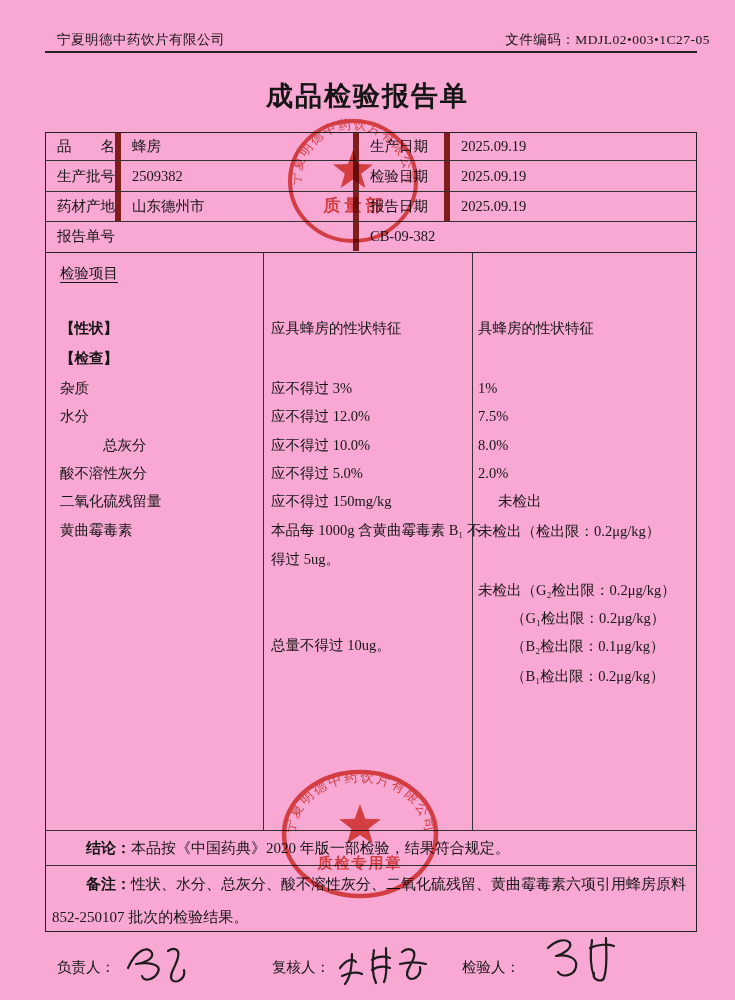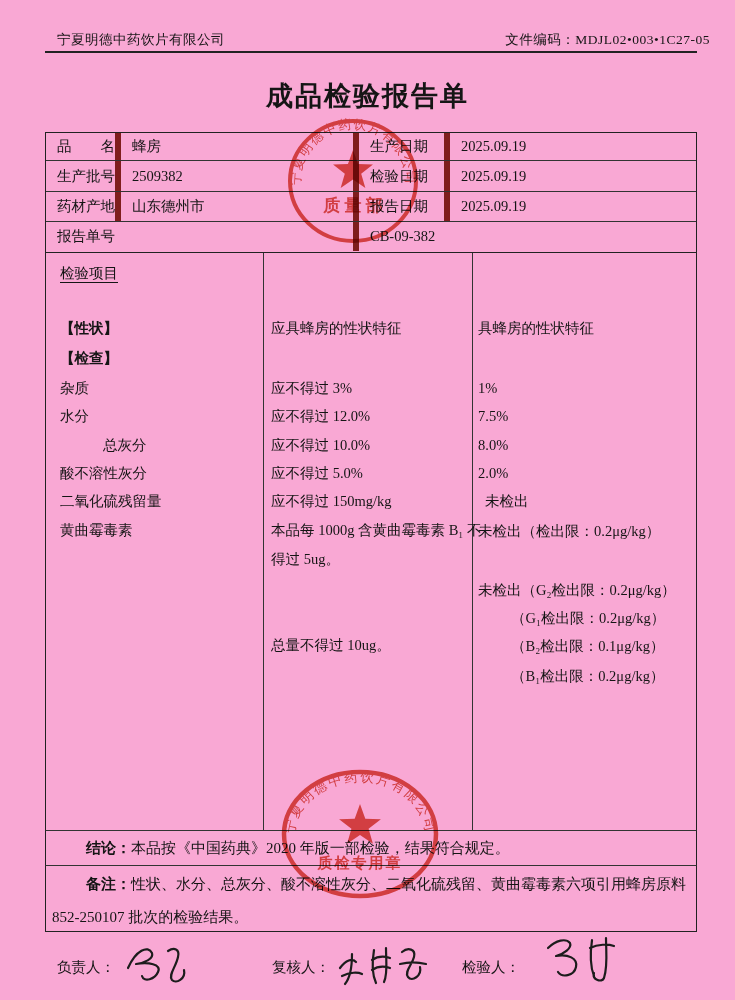--- a/index.html
+++ b/index.html
@@ -110,21 +110,21 @@
     <div class="mline" style="left:225px;top:240px;">应不得过 150mg/kg</div>
     <div class="mline" style="left:225px;top:269px;">本品每 1000g 含黄曲霉毒素 B₁ 不</div>
     <div class="mline" style="left:225px;top:298px;">得过 5ug。</div>
     <div class="mline" style="left:225px;top:384px;">总量不得过 10ug。</div>
 
     <div class="mline" style="left:432px;top:67px;">具蜂房的性状特征</div>
     <div class="mline" style="left:432px;top:127px;">1%</div>
     <div class="mline" style="left:432px;top:155px;">7.5%</div>
     <div class="mline" style="left:432px;top:184px;">8.0%</div>
     <div class="mline" style="left:432px;top:212px;">2.0%</div>
-    <div class="mline" style="left:439px;top:240px;">未检出</div>
+    <div class="mline" style="left:452px;top:240px;">未检出</div>
     <div class="mline" style="left:432px;top:270px;">未检出（检出限：0.2μg/kg）</div>
     <div class="mline" style="left:432px;top:329px;">未检出（G₂检出限：0.2μg/kg）</div>
     <div class="mline" style="left:465px;top:357px;">（G₁检出限：0.2μg/kg）</div>
     <div class="mline" style="left:465px;top:385px;">（B₂检出限：0.1μg/kg）</div>
     <div class="mline" style="left:465px;top:415px;">（B₁检出限：0.2μg/kg）</div>
   </div>
 
   <div class="concl-row">
     <span>
       <b class="lab">结论：</b><span>本品按《中国药典》2020 年版一部检验，结果符合规定。</span>

